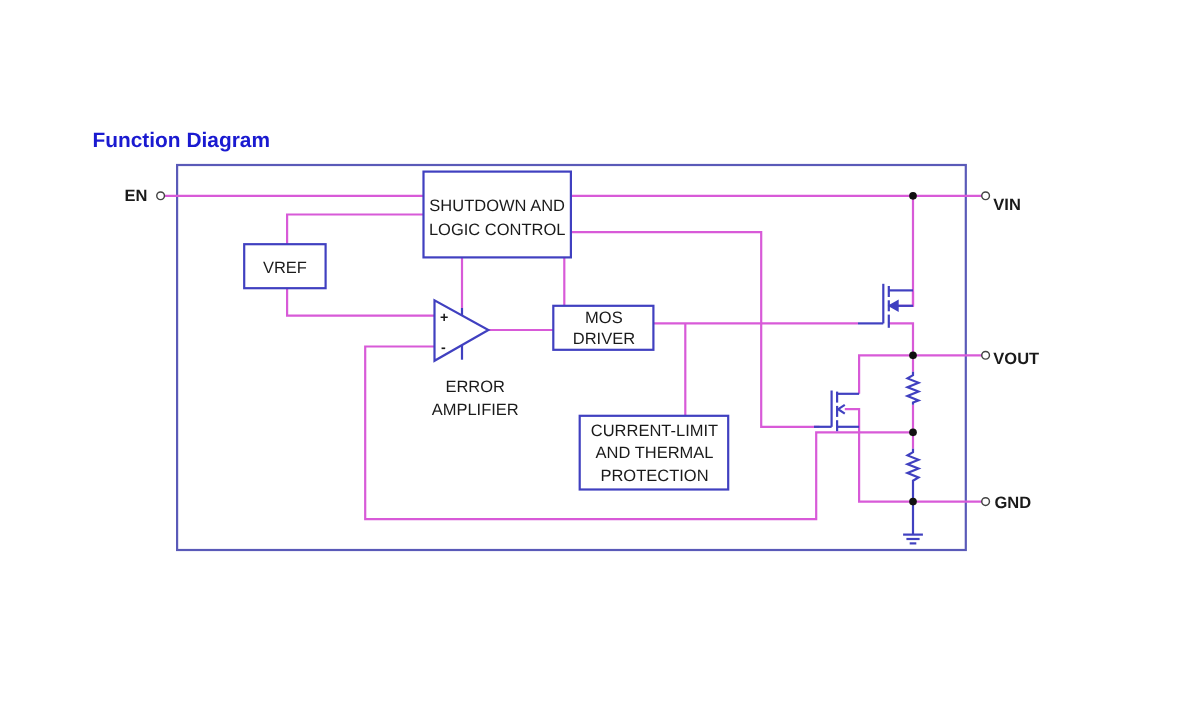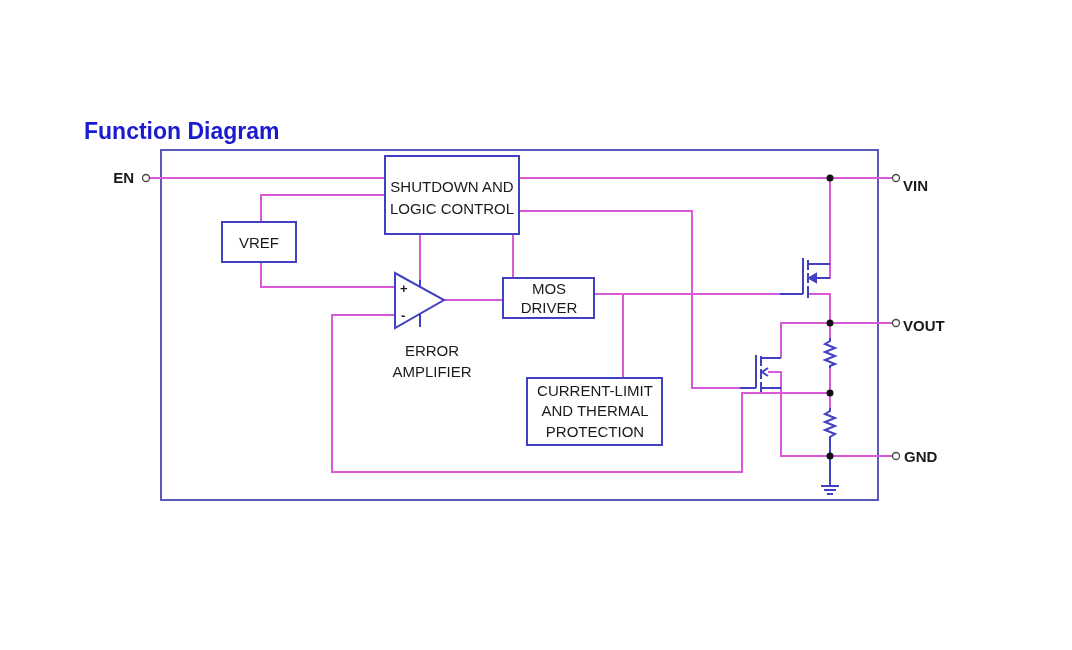--- a/index.html
+++ b/index.html
@@ -1,17 +1,17 @@
 <!DOCTYPE html>
 <html><head>
   <meta charset="utf-8">
   <style>
     html, body { margin: 0; padding: 0; background: #ffffff; }
     body { width: 1072px; height: 650px; position: relative; overflow: hidden; font-family: "Liberation Sans", sans-serif; }
-    .title { position: absolute; left: 84px; top: 118px; font-size: 23px; font-weight: bold; color: #1a1ad0; margin: 0; }
+    .title { position: absolute; left: 84px; top: 118px; font-size: 19px; font-weight: bold; color: #1a1ad0; margin: 0; }
     svg { position: absolute; left: 0; top: 0; }
     .lbl { font-family: "Liberation Sans", sans-serif; font-size: 15px; fill: #1a1a1a; }
     .pin { font-family: "Liberation Sans", sans-serif; font-size: 15px; font-weight: bold; fill: #1a1a1a; }
     .sym { font-family: "Liberation Sans", sans-serif; font-size: 13px; font-weight: bold; fill: #1a1a1a; }
   </style>
 </head>
 <body>
 
 <h1 class="title">Function Diagram</h1>
 

